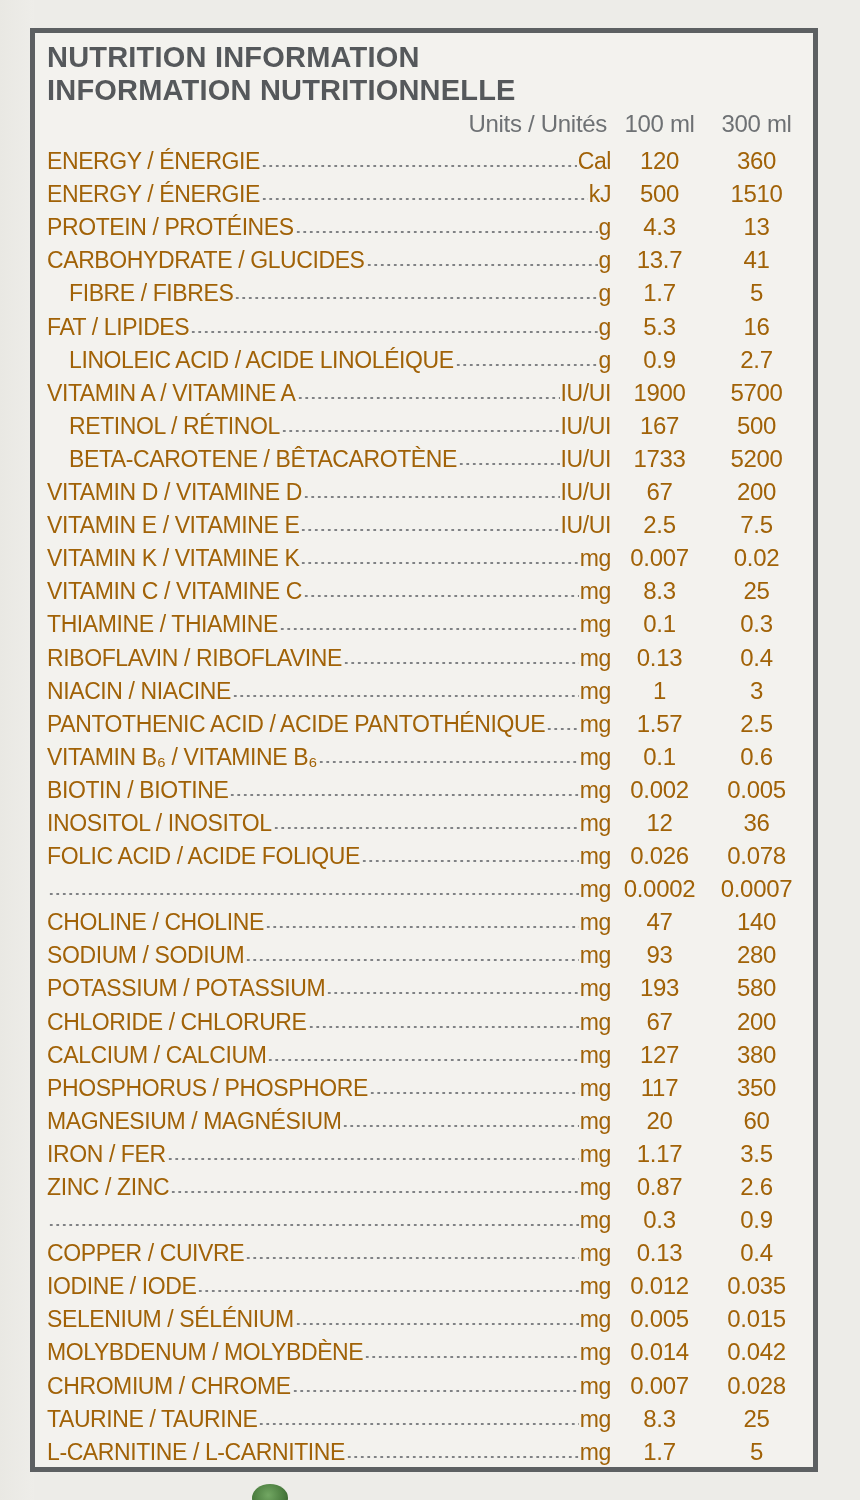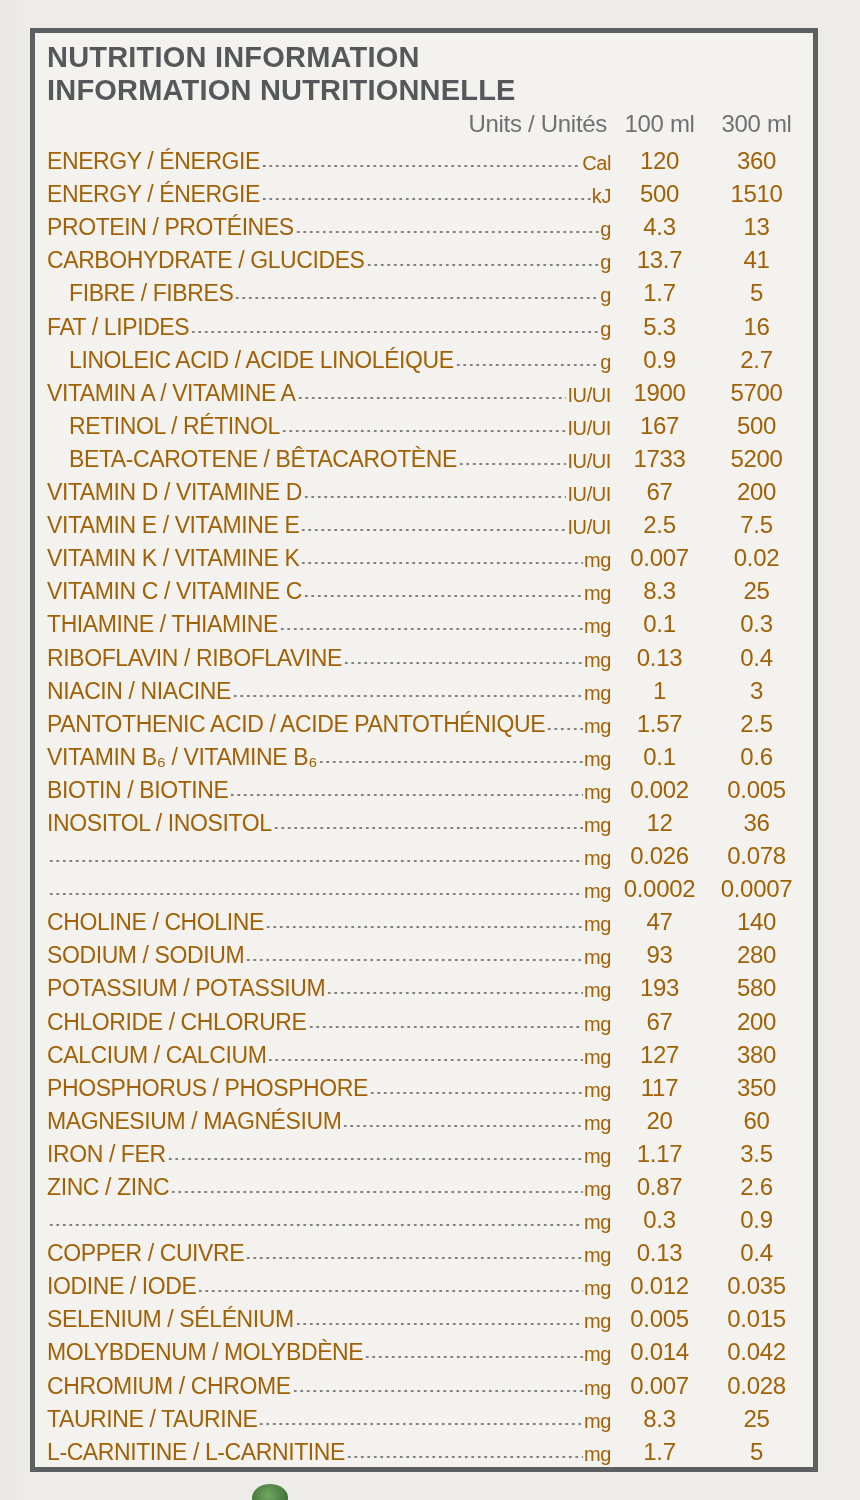--- a/index.html
+++ b/index.html
@@ -80,21 +80,21 @@
     flex: 1;
     align-self: stretch;
     min-width: 6px;
     margin: 0 1px;
     background-image: radial-gradient(circle, #808285 1.25px, rgba(0,0,0,0) 1.45px);
     background-size: 6.5px 4px;
     background-repeat: repeat-x;
     background-position: left bottom 7px;
   }
   .row .unit {
-    font-size: 20px;
+    font-size: 23px;
     letter-spacing: -0.4px;
     white-space: nowrap;
     flex: none;
   }
   .row .val {
     width: 97px;
     text-align: center;
     font-size: 24px;
     letter-spacing: -0.3px;
     white-space: nowrap;
@@ -292,20 +292,21 @@
 
   <div class="row">
     <span class="label">INOSITOL / INOSITOL</span>
     <span class="leader"></span>
     <span class="unit">mg</span>
     <span class="val v1">12</span>
     <span class="val v2">36</span>
   </div>
 
   <div class="row">
+    <span class="label">FOLIC ACID / ACIDE FOLIQUE</span>
     <span class="leader"></span>
     <span class="unit">mg</span>
     <span class="val v1">0.026</span>
     <span class="val v2">0.078</span>
   </div>
 
   <div class="row">
     <span class="leader"></span>
     <span class="unit">mg</span>
     <span class="val v1">0.0002</span>

